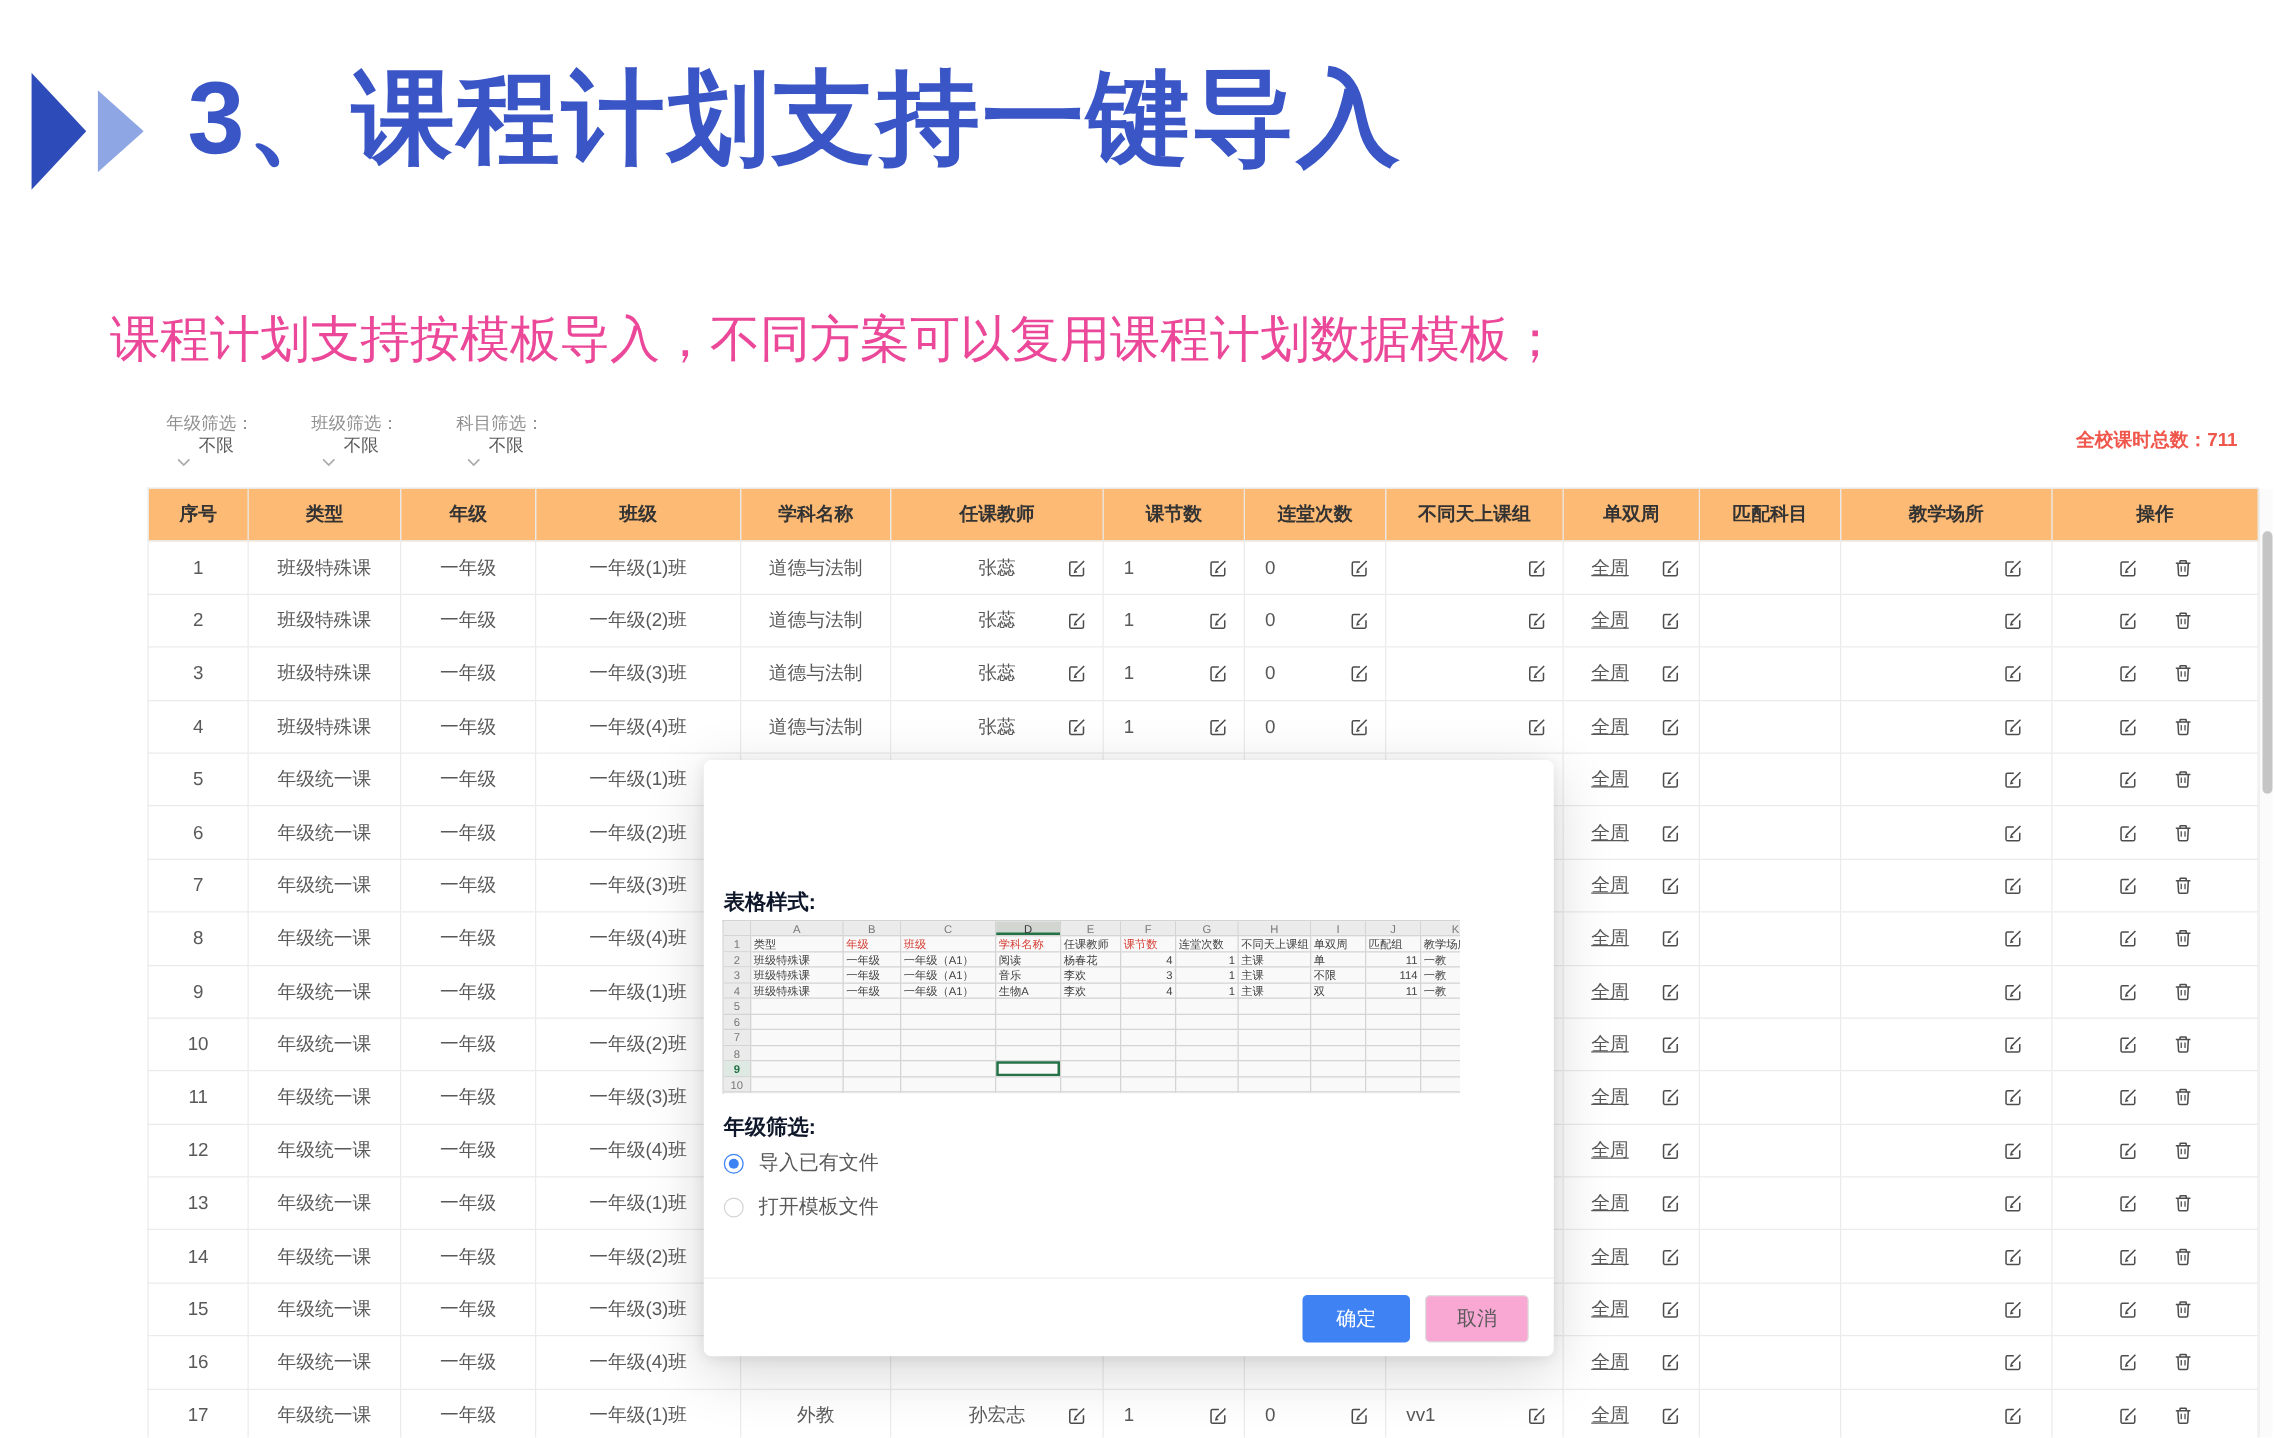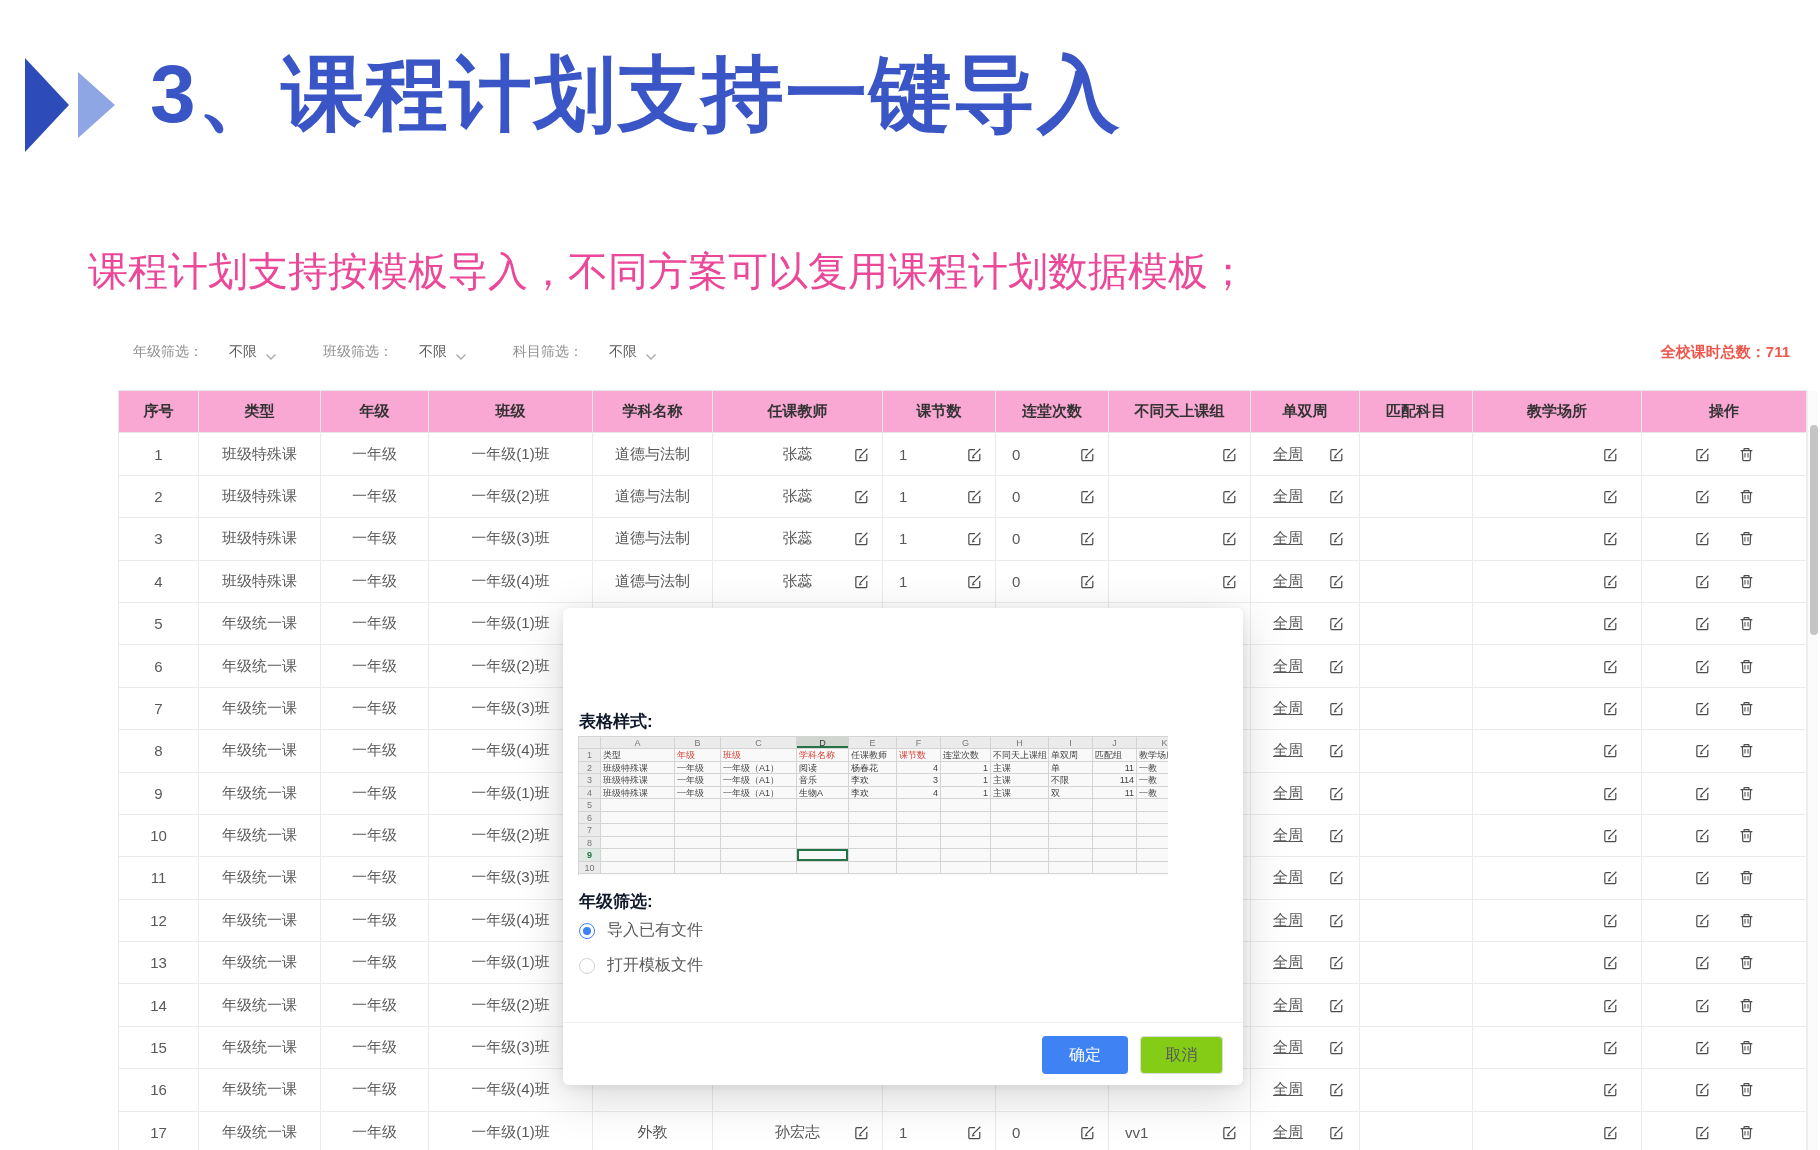--- a/index.html
+++ b/index.html
@@ -16,31 +16,31 @@
   #arrow1{left:25px;top:58px;width:44px;height:94px;background:var(--arrow_dark);}
   #arrow2{left:78px;top:72px;width:37px;height:66px;background:var(--arrow_light);}
   h1{position:absolute;left:150px;top:40px;font-size:82px;font-weight:700;
      color:var(--title_blue);letter-spacing:2px;white-space:nowrap;}
   .subtitle{position:absolute;left:88px;top:244px;font-size:40px;color:#ec4899;
             font-weight:500;white-space:nowrap;}
 
   
   .filters{position:absolute;left:118px;top:336px;width:1688px;height:32px;
            display:flex;align-items:center;font-size:14px;padding-left:15px;}
-  .fgroup{display:flex;align-items:flex-end;margin-right:46px;cursor:pointer;}
+  .fgroup{display:flex;align-items:flex-start;margin-right:46px;cursor:pointer;flex-direction:column;}
   .flabel{color:#8F8F8F;}
   .fvalue{color:#595959;margin-left:26px;}
   .fchev{margin-left:8px;display:flex;align-items:center;}
   .ftotal{margin-left:auto;padding-right:16px;font-size:15px;font-weight:700;
           color:var(--total_red);white-space:nowrap;}
 
   
   table.plan{position:absolute;left:118px;top:390px;width:1688px;
              border-collapse:collapse;table-layout:fixed;font-size:15px;color:#595959;}
-  .plan th{height:40px;background:#f9a8d4;border:1px solid #E8E8E8;
+  .plan th{height:40px;background:#fdba74;border:1px solid #E8E8E8;
            font-weight:600;color:#333;font-size:15px;}
   .plan tr{height:42.4px;}
   .plan td{border:1px solid #EBEBEB;text-align:center;padding:0;overflow:hidden;
            white-space:nowrap;}
   .cw{display:flex;align-items:center;justify-content:space-between;padding:0 12px 0 16px;}
   .cw.week{padding:0 14px 0 22px;text-decoration:underline;}
   .teacher-wrap{position:relative;display:flex;align-items:center;justify-content:center;}
   .teacher-wrap .icn{position:absolute;right:12px;}
   .place-wrap{display:flex;justify-content:flex-end;padding-right:22px;}
   .ops-wrap{display:flex;justify-content:center;align-items:center;gap:27px;}
@@ -93,21 +93,21 @@
   .radio.on{border:1.5px solid var(--primary_blue);}
   .radio.on::after{content:"";position:absolute;left:50%;top:50%;transform:translate(-50%,-50%);
                    width:8px;height:8px;border-radius:50%;background:var(--primary_blue);}
   .radio.off{border:1.5px solid #D4D4D4;}
 
   
   .m-footer{position:absolute;left:0;right:0;top:414px;height:63px;border-top:1px solid #F0F0F0;}
   .btn{position:absolute;top:13px;height:38px;border-radius:4px;font-size:16px;
        display:flex;align-items:center;justify-content:center;cursor:pointer;}
   .btn.primary{right:115px;width:86px;background:var(--primary_blue);color:#fff;}
-  .btn.ghost{right:20px;width:83px;background:#84cc16;border:1px solid #DCDCDC;color:#595959;}
+  .btn.ghost{right:20px;width:83px;background:#f9a8d4;border:1px solid #DCDCDC;color:#595959;}
 </style>
 </head>
 <body>
 
 <div class="hdr-arrow" id="arrow1"></div>
 <div class="hdr-arrow" id="arrow2"></div>
 <h1>3、课程计划支持一键导入</h1>
 <div class="subtitle">课程计划支持按模板导入，不同方案可以复用课程计划数据模板；</div>
 
 <div class="filters">

